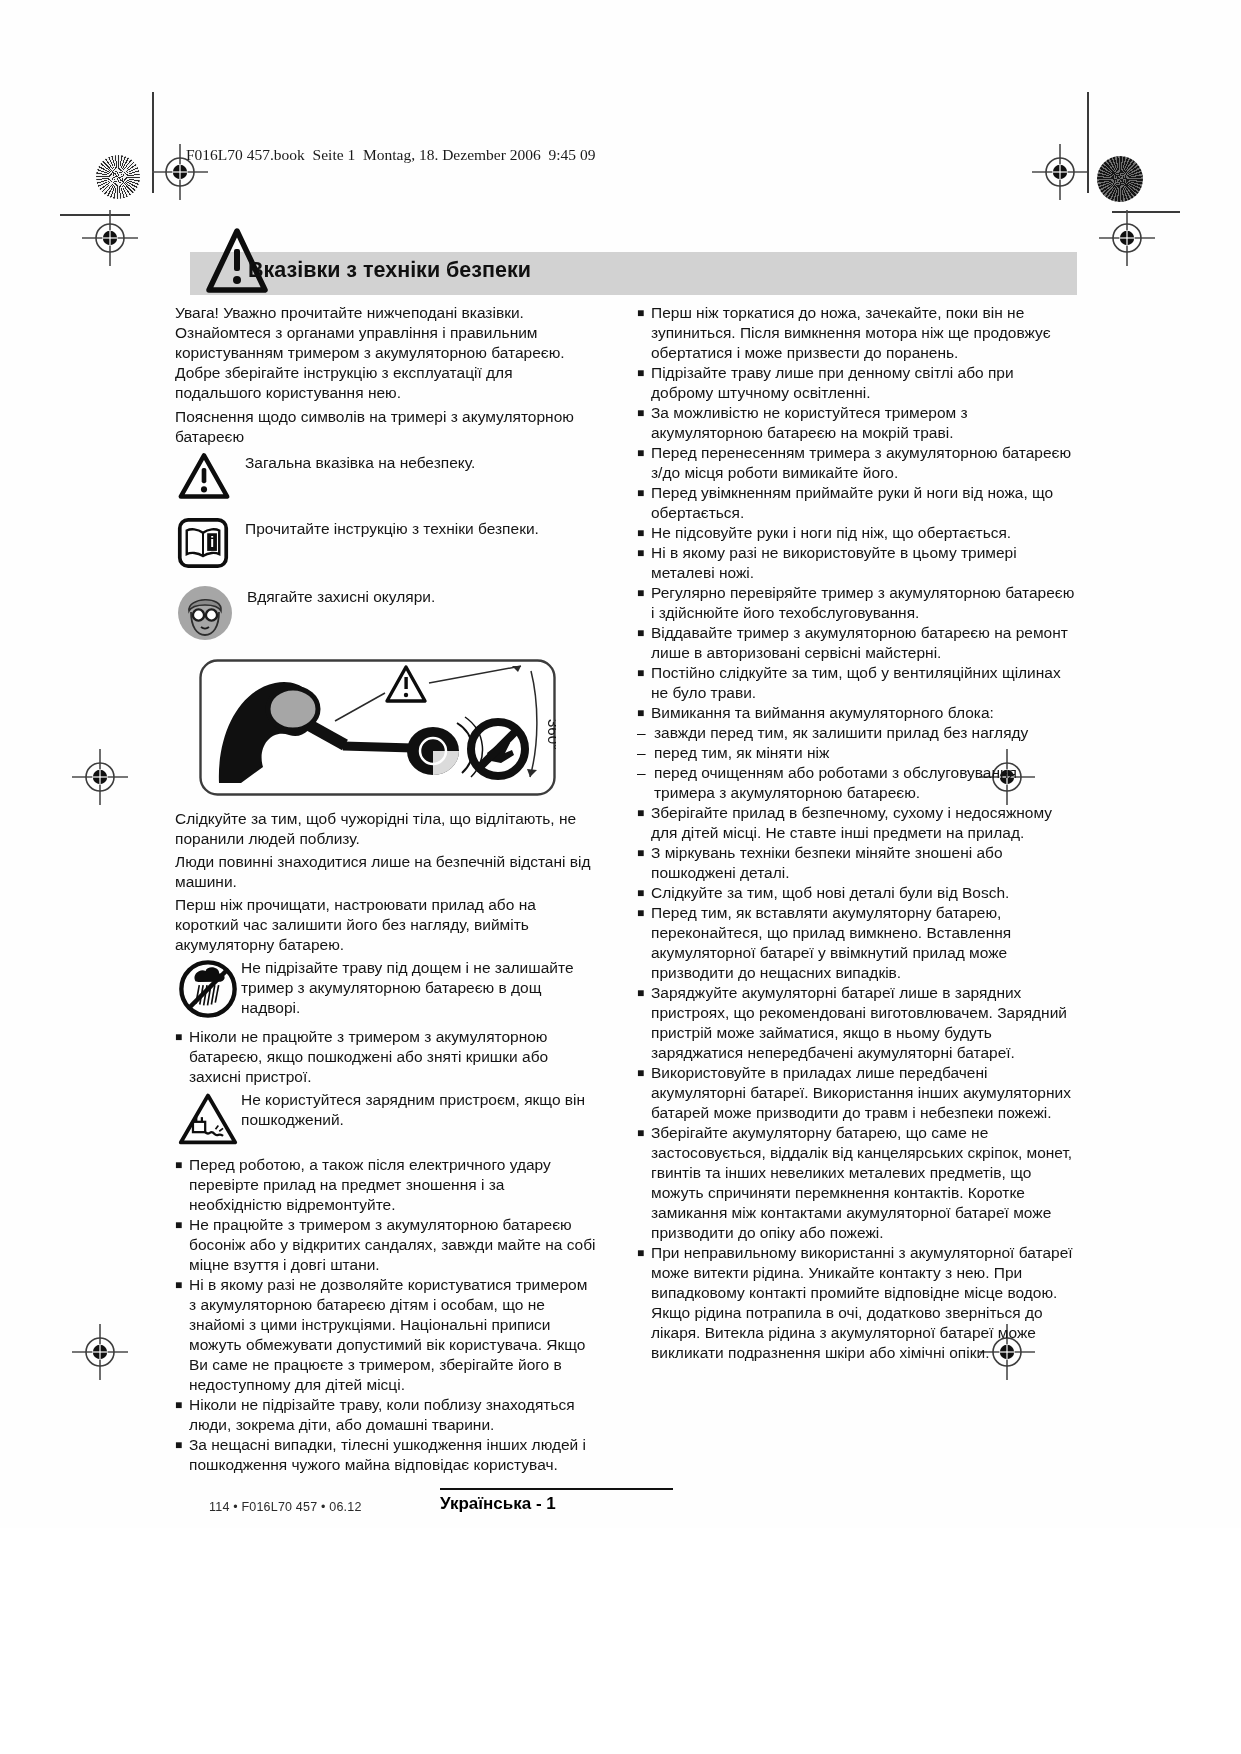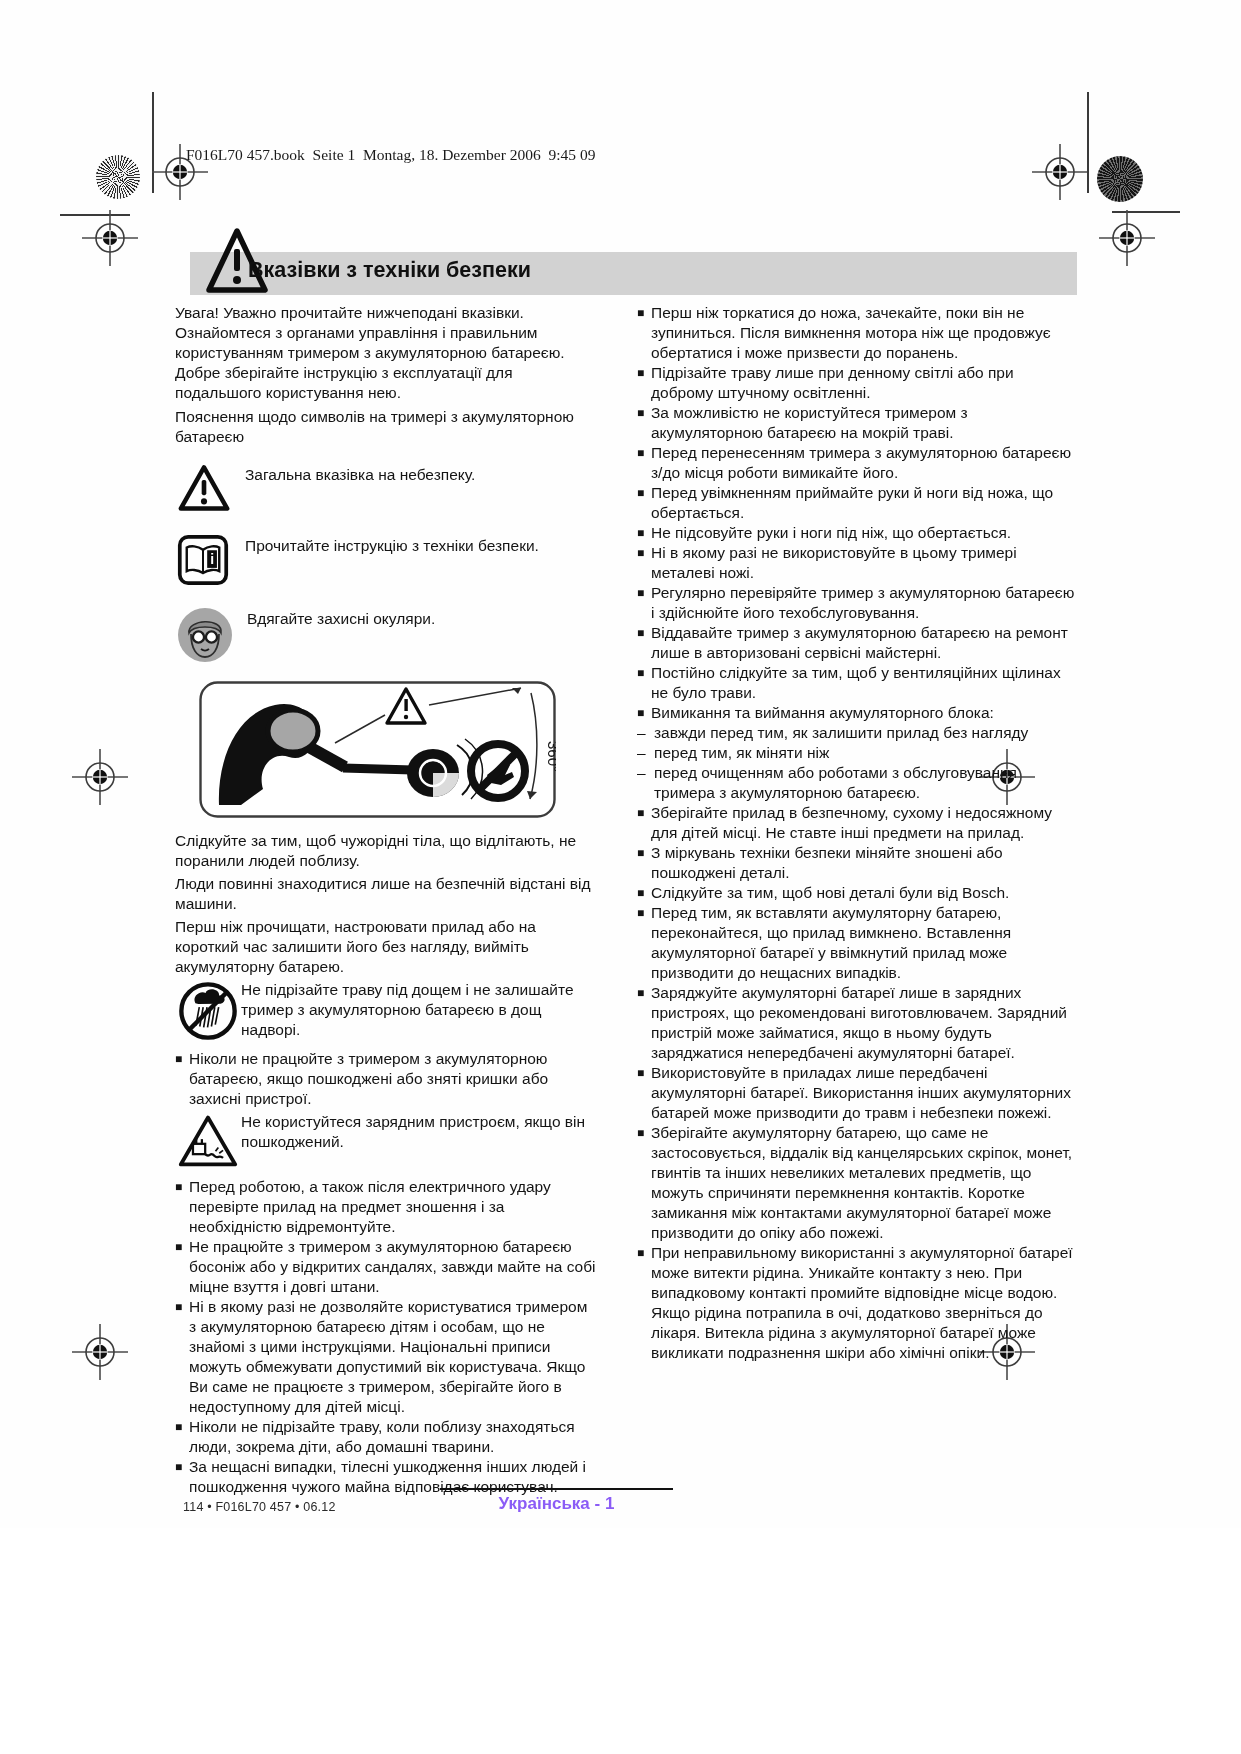--- a/index.html
+++ b/index.html
@@ -19,35 +19,35 @@
   .titlebar{position:absolute;left:190px;top:252px;width:887px;height:43px;background:#d2d2d2;}
   .title-text{position:absolute;left:248px;top:258px;font-size:21.5px;font-weight:bold;color:#101010;text-align:center;}
   .title-tri{position:absolute;left:204px;top:224px;}
   
   .col{position:absolute;top:303px;font-size:15.5px;line-height:20px;}
   .colL{left:175px;width:421px;}
   .colR{left:637px;width:441px;}
   .b{font-weight:normal;}
   p{margin:0 0 3px 0;}
   .intro{margin-bottom:4px;}
-  .symrow{display:flex;gap:14px;margin:16px 0 11px 2px;align-items:flex-start;}
+  .symrow{display:flex;gap:14px;margin:4px 0 11px 2px;align-items:flex-start;}
   .symrow .ic{flex:0 0 54px;}
   .symrow .tx{padding-top:2px;}
   .noterow{display:flex;gap:2px;margin:3px 0 2px 2px;align-items:flex-start;}
   .noterow .ic{flex:0 0 62px;}
   .illus{margin:13px 0 8px 24px;}
   .bi{display:flex;}
   .bi .sq{flex:0 0 14px;font-size:12px;line-height:20px;}
   .bi .sq.d{flex-basis:17px;font-size:15.5px;}
   .bi .tx{flex:1;}
   
-  .footer-left{position:absolute;left:183px;top:1500px;font-size:12.5px;color:#2a2a2a;letter-spacing:.2px;}
+  .footer-left{position:absolute;left:209px;top:1500px;font-size:12.5px;color:#2a2a2a;letter-spacing:.2px;}
   .footer-line{position:absolute;left:440px;top:1488px;width:233px;height:2px;background:#111;}
-  .footer-center{position:absolute;left:440px;top:1494px;width:233px;text-align:center;
-                 font-size:17px;font-weight:bold;color:#8b5cf6;}
+  .footer-center{position:absolute;left:440px;top:1494px;width:233px;text-align:left;
+                 font-size:17px;font-weight:bold;color:#000000;}
   svg text{font-family:"Liberation Sans","DejaVu Sans",sans-serif;}
 </style>
 </head>
 <body>
 
 <div class="page">
 
   <svg width="0" height="0" style="position:absolute" aria-hidden="true">
     <defs>
       <symbol id="tgt" viewBox="0 0 56 56">

